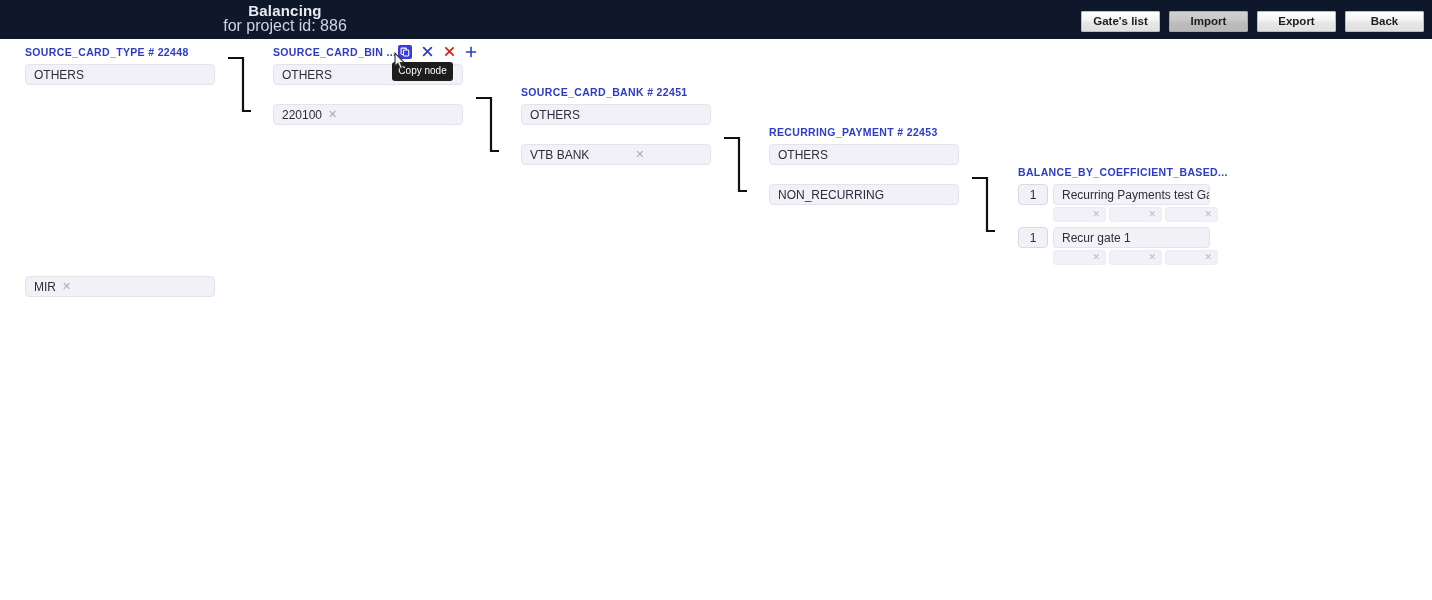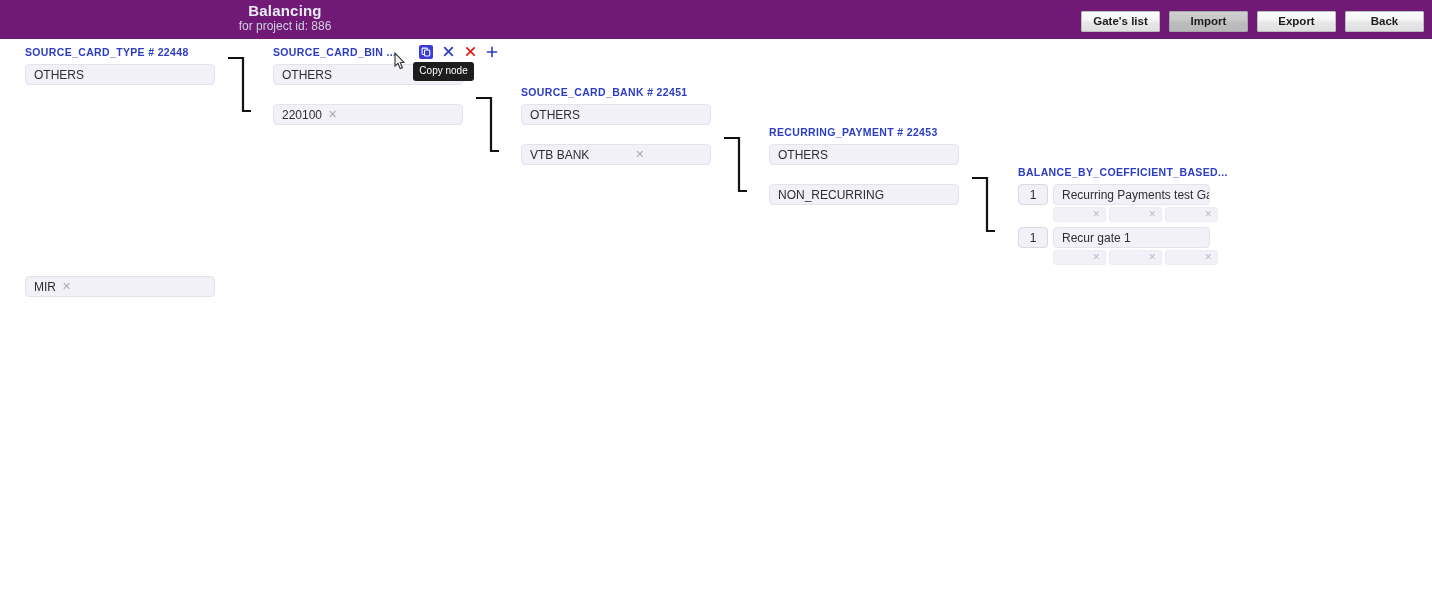--- a/index.html
+++ b/index.html
@@ -8,33 +8,33 @@
     width: 1432px; height: 600px;
     background: #ffffff;
     font-family: "Liberation Sans", sans-serif;
     overflow: hidden;
   }
 
   
   #app-header {
     position: absolute; left: 0; top: 0;
     width: 1432px; height: 39px;
-    background: #701a75;
+    background: #0f172a;
     padding-left: 36px;
   }
   #header-title-wrap {
     position: absolute; left: 0; top: 3px; width: 570px;
     text-align: center;
   }
   #app-title {
     font-size: 15px; font-weight: bold; color: #e9ecf5;
     line-height: 16px; letter-spacing: .2px;
   }
   #app-subtitle {
-    font-size: 12px; color: #cdd3e0; line-height: 12px; margin-top: 1px;
+    font-size: 16px; color: #cdd3e0; line-height: 12px; margin-top: 1px;
   }
 
   #header-buttons {
     position: absolute; right: 8px; top: 11px;
     display: flex; gap: 9px;
   }
   .hdr-btn {
     width: 79px; height: 21px;
     border: 1px solid #b9bdc4;
     border-radius: 1px;
@@ -66,21 +66,21 @@
     height: 15px;
     display: flex; align-items: center;
     white-space: nowrap;
   }
   .col-title {
     font-size: 10.5px; font-weight: bold;
     color: #2c3cc4; letter-spacing: .35px;
     font-family: "Liberation Sans", sans-serif;
   }
 
-  .head-actions { display: flex; align-items: center; gap: 8px; margin-left: 23px; }
+  .head-actions { display: flex; align-items: center; gap: 8px; margin-left: 2px; }
   .icon-btn {
     width: 14px; height: 14px;
     display: inline-flex; align-items: center; justify-content: center;
     cursor: pointer; position: relative;
     border-radius: 2px;
   }
   .icon-btn.copy-active { background: #3b3bdb; }
 
   .tooltip {
     position: absolute;

